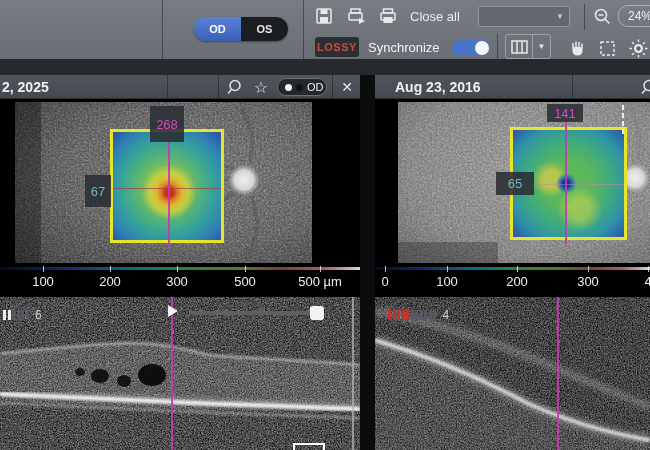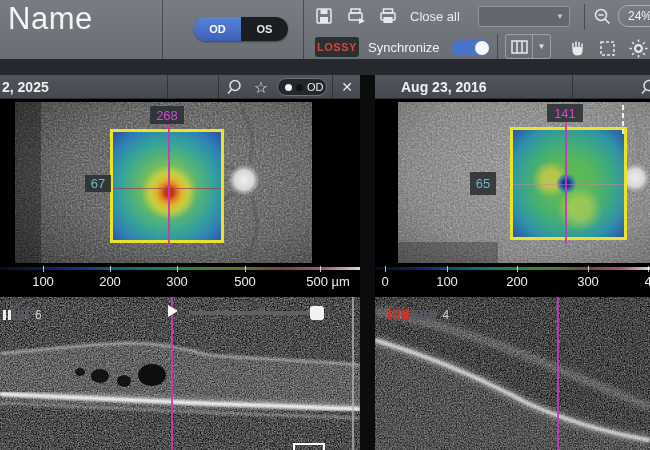--- a/index.html
+++ b/index.html
@@ -120,21 +120,20 @@
         <stop offset="0%" stop-color="#efefef"></stop>
         <stop offset="60%" stop-color="#d6d6d6"></stop>
         <stop offset="100%" stop-color="rgba(180,180,180,0)"></stop>
       </radialGradient>
   </defs>
 </svg>
 
 <div id="app">
 
   <div class="toolbar">
-    <div class="name-title">Name</div>
     <div class="tb-divider" style="left:162px"></div>
     <div class="odos">
       <span class="od">OD</span>
       <span class="os">OS</span>
     </div>
     <div class="tb-divider" style="left:303px"></div>
 
     <div class="icon-btn row1" style="left:312px">
       <svg class="tbicon" width="18" height="18">
         <rect x="2" y="2" width="14" height="14" rx="1"></rect>
@@ -252,37 +251,37 @@
           <path d="M236,94 C246,118 242,140 230,158"></path>
         </g>
         <circle cx="229" cy="78" r="16" fill="url(#disc)"></circle>
         <rect width="26" height="161" fill="black" opacity="0.3"></rect>
       </svg>
       <div class="scanbox" style="left:110px;top:30px;width:114px;height:114px">
         <div class="hm-left"></div>
       </div>
       <div class="mline-h" style="left:113px;top:89px;width:108px;background:rgba(160,60,80,.7)"></div>
       <div class="mline-v" style="left:168px;top:24px;height:124px"></div>
-      <div class="thickbadge tb-magenta" style="left:150px;top:7px;width:34px;height:18px">268</div>
-      <div class="thickbadge tb-teal" style="left:85px;top:76px;width:26px;height:17px">67</div>
+      <div class="thickbadge tb-magenta" style="left:150px;top:7px;width:34px;height:36px">268</div>
+      <div class="thickbadge tb-teal" style="left:85px;top:76px;width:26px;height:32px">67</div>
     </div>
 
     <div class="ruler">
       <div class="grad"></div>
       <div class="ruler-marks">
           <div class="rtick" style="left: 43px;"></div>
           <div class="rlabel" style="left: 43px;">100</div>
           <div class="rtick" style="left: 110px;"></div>
           <div class="rlabel" style="left: 110px;">200</div>
           <div class="rtick" style="left: 177px;"></div>
           <div class="rlabel" style="left: 177px;">300</div>
           <div class="rtick" style="left: 245px;"></div>
           <div class="rlabel" style="left: 245px;">500</div>
           <div class="rtick" style="left: 320px;"></div>
-          <div class="rlabel" style="left: 320px; margin-left: 8px;">500 µm</div>
+          <div class="rlabel" style="left: 320px;">500 µm</div>
         </div>
     </div>
 
     <div class="bscan">
       <svg width="360" height="153">
         <rect width="360" height="153" fill="#070708"></rect>
         <rect width="360" height="153" filter="url(#speckW)" opacity="0.5"></rect>
         <path d="M0,56 C60,52 90,46 130,46 C165,46 185,52 210,58 C260,62 320,64 360,68 L360,116 C300,112 200,110 120,106 C60,103 20,101 0,99 Z" fill="rgba(255,255,255,0.13)"></path>
         <path d="M0,56 C60,52 90,46 130,46 C165,46 185,52 210,58 C260,62 320,64 360,68" stroke="rgba(230,230,230,0.55)" stroke-width="2.5" fill="none" filter="url(#blur1)"></path>
         <ellipse cx="152" cy="78" rx="14" ry="11" fill="rgba(0,0,0,0.85)"></ellipse>
@@ -306,21 +305,21 @@
       <div class="play" style="left:168px;top:8px"></div>
       <div class="slider-track" style="left:190px;top:14px;width:122px"></div>
       <div class="slider-thumb" style="left:310px;top:9px"></div>
       <div class="scrollbar-v" style="left:352px;top:0;height:153px"></div>
       <div class="whitebox" style="left:293px;top:146px;width:32px;height:12px"></div>
     </div>
   </div>
 
   <div class="panel right">
     <div class="phead">
-      <div class="pdate" style="left:26px">Aug 23, 2016</div>
+      <div class="pdate" style="left:20px">Aug 23, 2016</div>
       <div class="ph-div" style="left:197px"></div>
       <div class="ph-icon" style="left:263px">
         <svg width="18" height="18" stroke="#dfe3e7" stroke-width="1.5" fill="none">
           <circle cx="10" cy="7.5" r="5"></circle>
             <line x1="6.5" y1="11.5" x2="3" y2="15.5"></line>
         </svg>
       </div>
     </div>
 
     <div class="fundus">
@@ -335,21 +334,21 @@
         </g>
         <circle cx="237" cy="76" r="15" fill="url(#disc)"></circle>
         <rect y="140" width="100" height="21" fill="black" opacity="0.25"></rect>
       </svg>
       <div class="scanbox" style="left:135px;top:28px;width:117px;height:113px">
         <div class="hm-right"></div>
       </div>
       <div class="mline-h" style="left:138px;top:85px;width:111px;background:rgba(210,130,170,.5)"></div>
       <div class="mline-v" style="left:190px;top:23px;height:122px"></div>
       <div class="thickbadge tb-magenta" style="left:172px;top:5px;width:36px;height:18px">141</div>
-      <div class="thickbadge tb-teal" style="left:95px;top:73px;width:26px;height:23px">65</div>
+      <div class="thickbadge tb-teal" style="left:121px;top:73px;width:38px;height:23px">65</div>
       <div class="dashcol" style="left:247px;top:6px">
           <i></i>
           <i></i>
           <i></i>
           <i></i>
         </div>
     </div>
 
     <div class="ruler">
       <div class="grad"></div>

